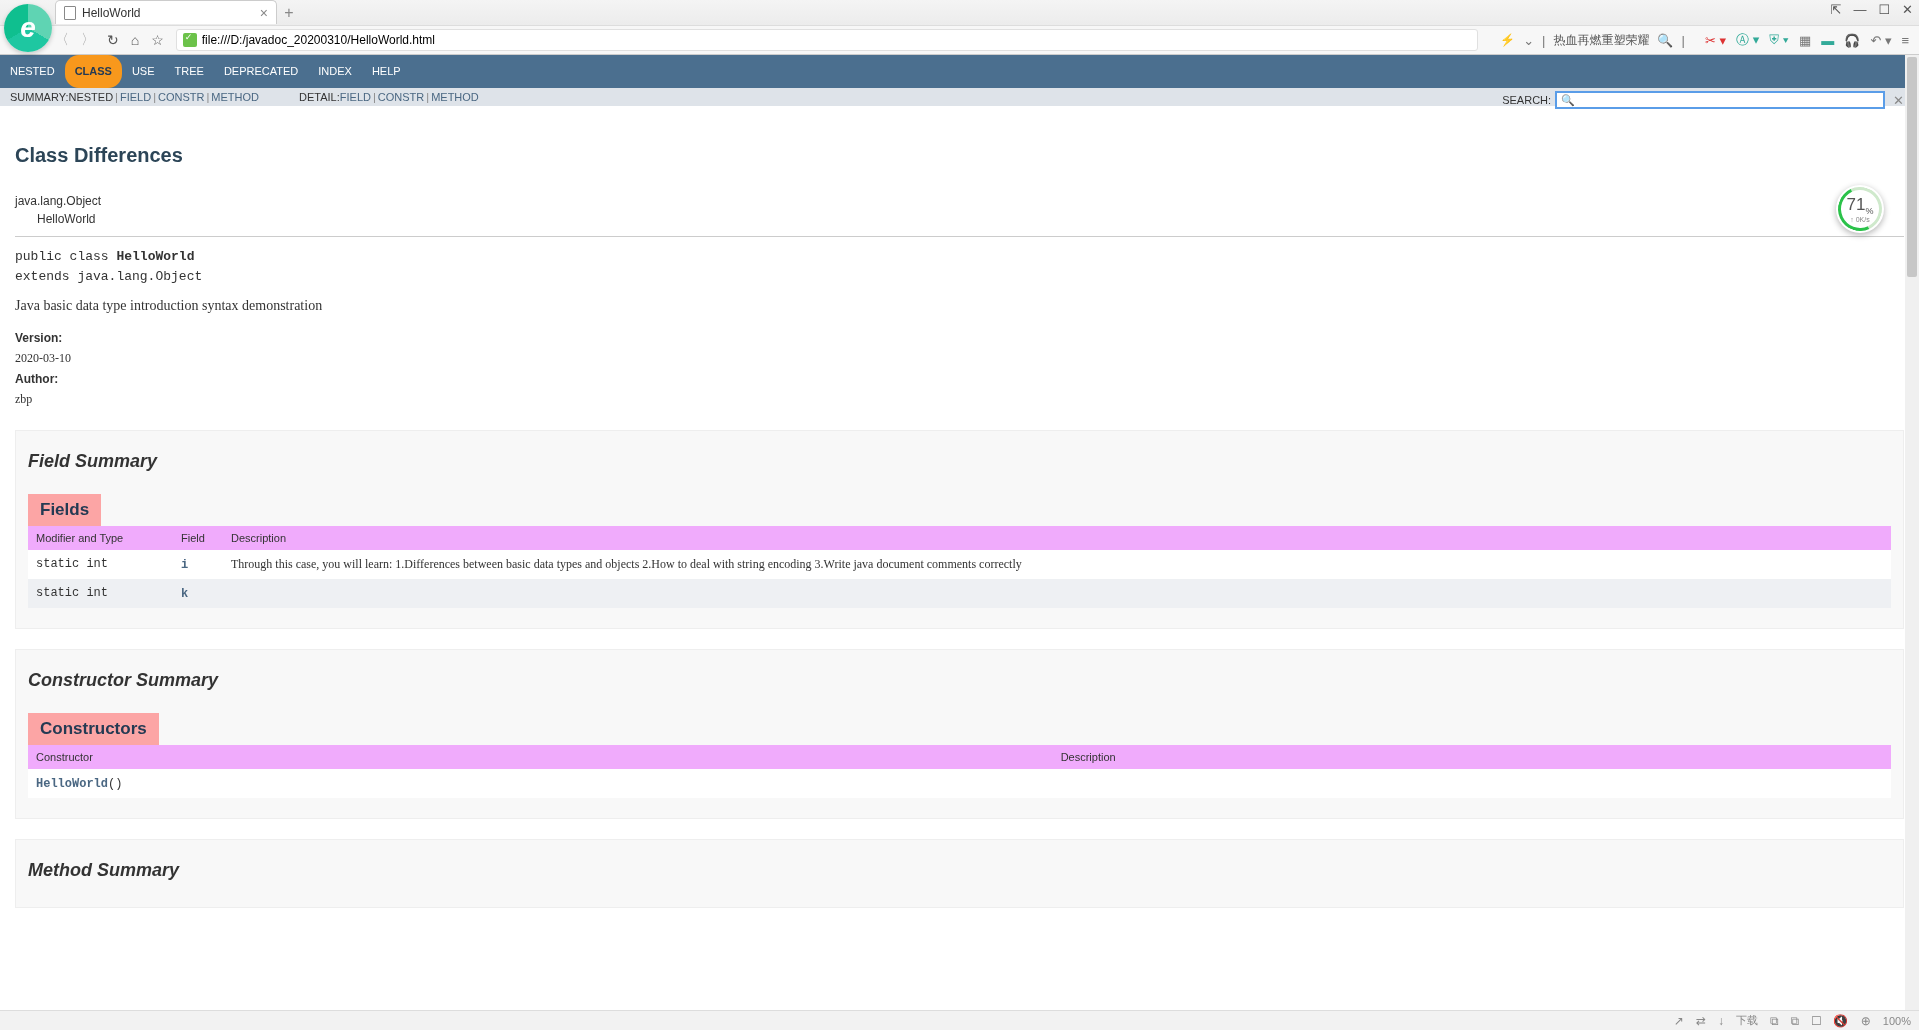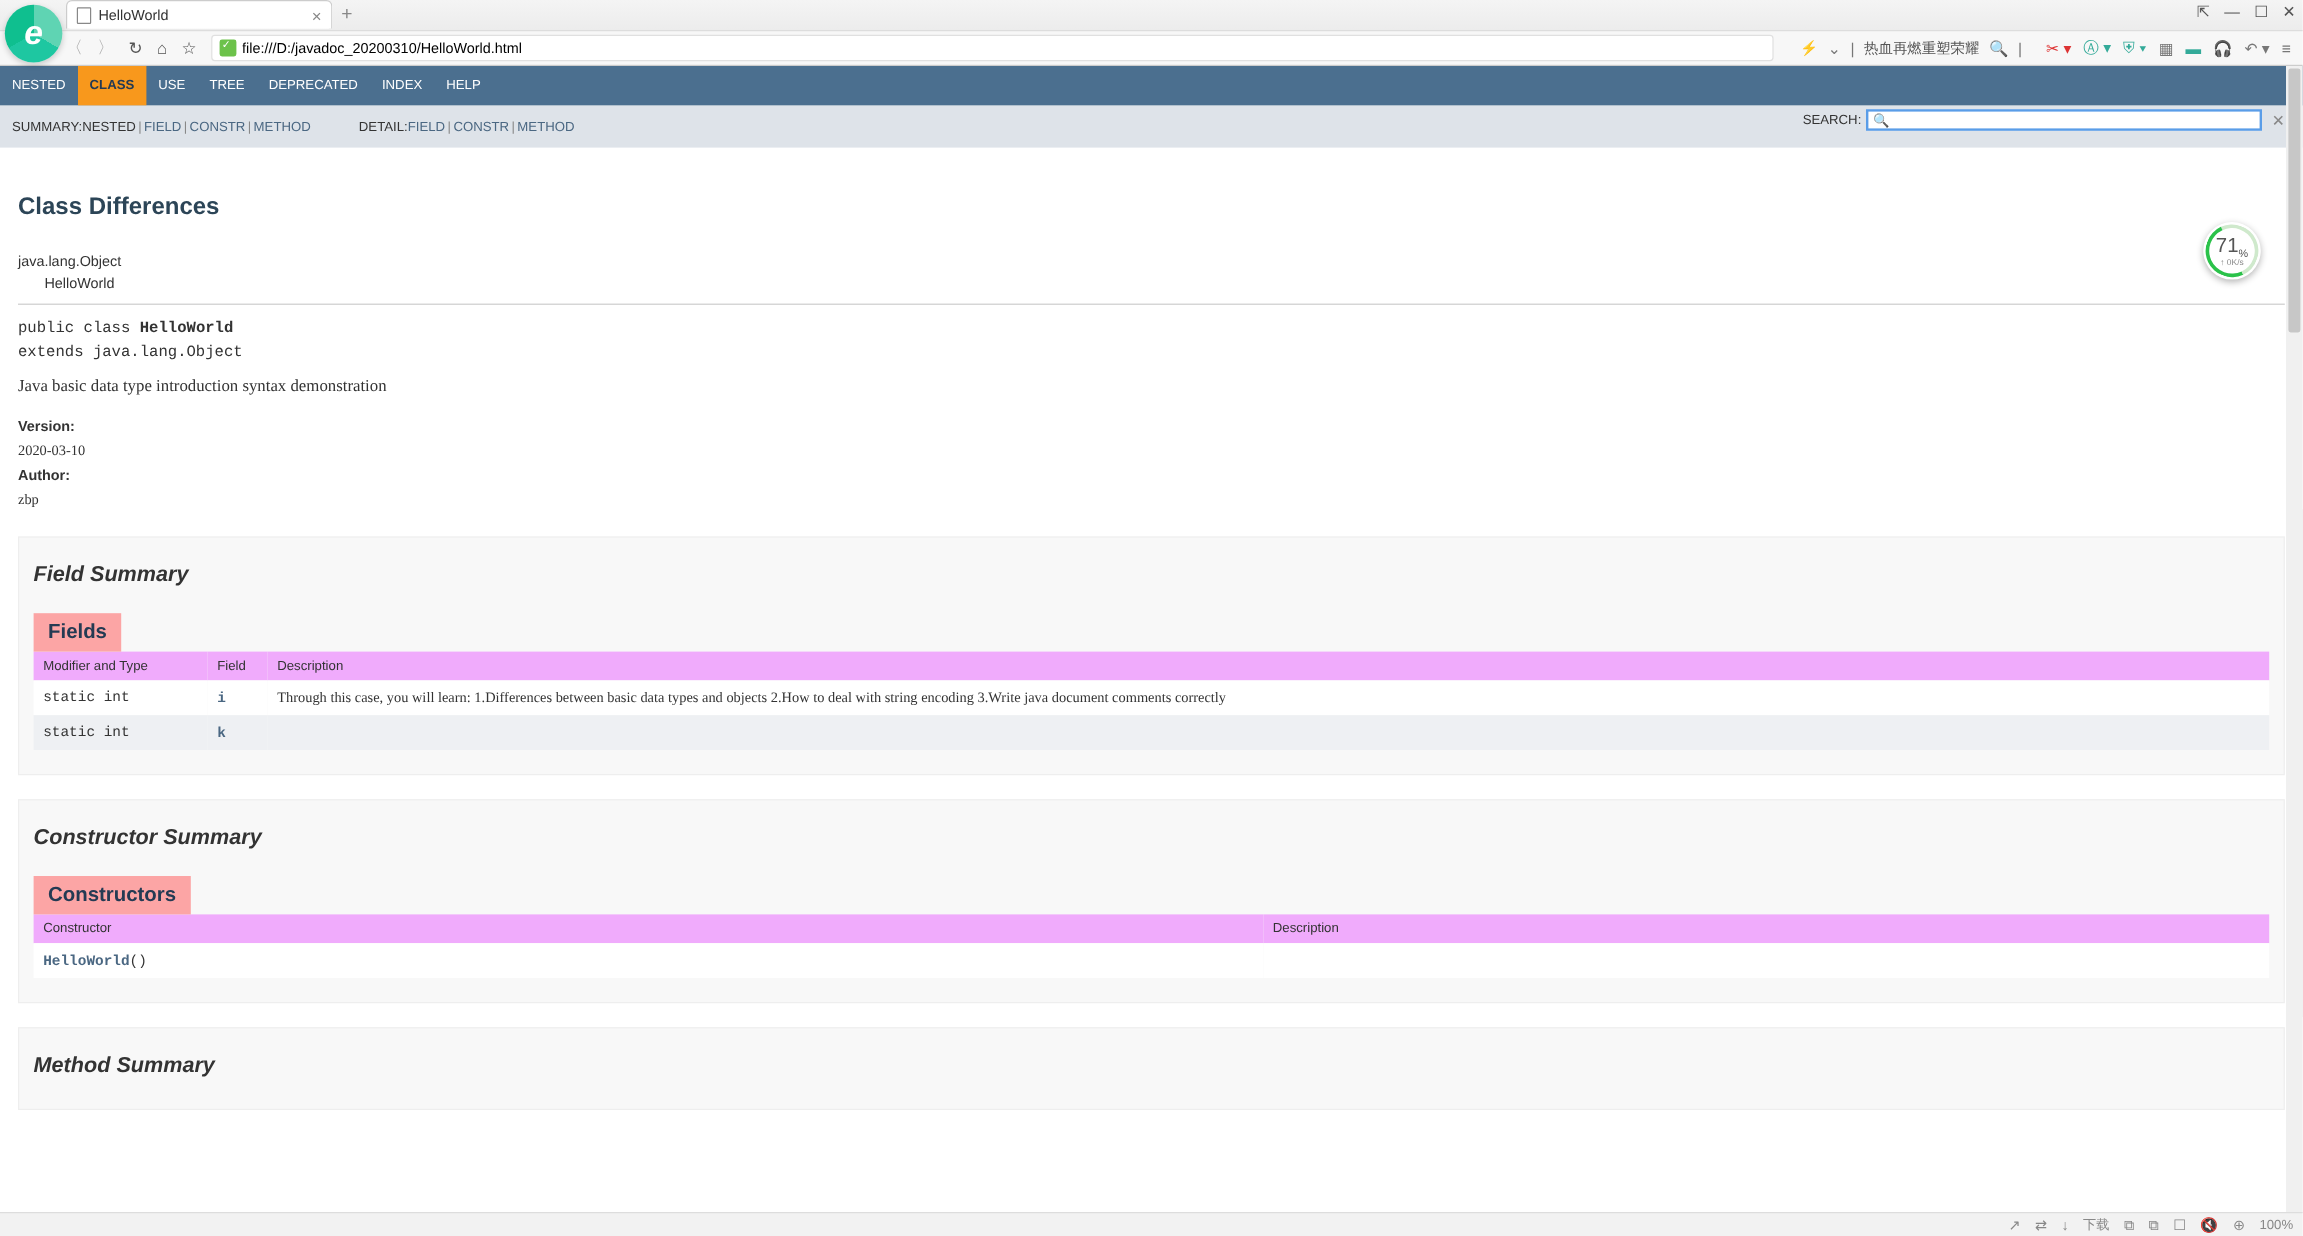--- a/index.html
+++ b/index.html
@@ -31,22 +31,22 @@
 .ticon{font-size:13px;color:#777;}
 .ticon.red{color:#d33;}
 .ticon.green{color:#3a9;}
 .ticon.shield2{color:#3a9;}
 .ticon.batt{color:#3a9;}
 
 
 .viewport{position:absolute;left:0;right:0;top:55px;bottom:20px;overflow:hidden;background:#fff;}
 .jd-nav{height:33px;background:#4b6f8f;display:flex;align-items:center;}
 .jd-nav .item{padding:0 10px;height:33px;line-height:33px;color:#fff;font-size:11px;font-weight:normal;text-decoration:none;}
-.jd-nav .item.active{background:#f8981c;color:#243a53;font-weight:bold;}
-.jd-sub{height:35px;background:#dee3e9;display:flex;align-items:center;padding:0 10px;font-size:11px;position:relative;}
+.jd-nav .item.active{background:#f8981c;color:#243a53;font-weight:bold;border-radius:14px;}
+.jd-sub{height:18px;background:#dee3e9;display:flex;align-items:center;padding:0 10px;font-size:11px;position:relative;}
 .jd-sub .lbl{color:#333;}
 .jd-sub .lk{color:#4a6782;cursor:pointer;}
 .jd-sub .sep{color:#888;margin:0 2px;}
 .jd-sub .detail{margin-left:40px;}
 .jd-search{position:absolute;right:15px;top:3px;display:flex;align-items:center;gap:4px;}
 .jd-search label{font-size:11px;}
 .jd-search .box{width:330px;height:18px;border:2px solid #5a9de8;display:flex;align-items:center;padding:0 4px;background:#fff;}
 .jd-search .mag{color:#999;margin-right:3px;font-size:11px;}
 .jd-search input{border:none;outline:none;flex:1;font-size:11px;}
 .jd-search .clr{color:#888;font-size:13px;cursor:pointer;margin-left:4px;}

